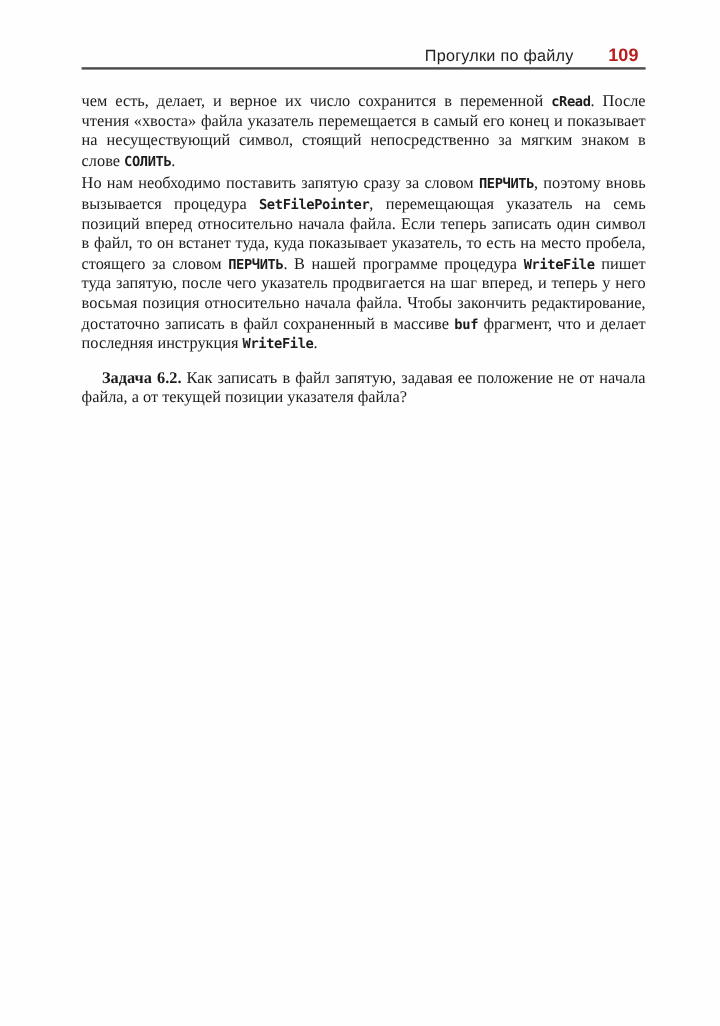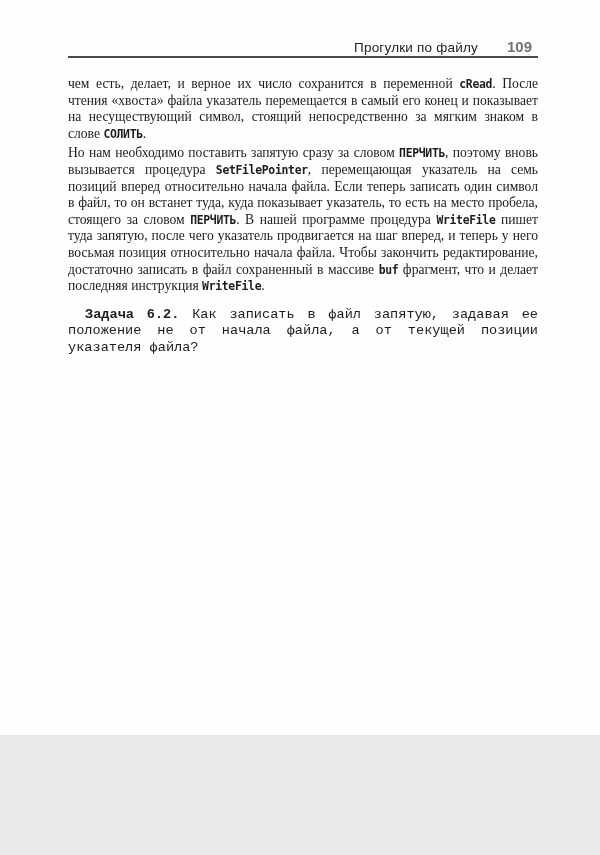--- a/index.html
+++ b/index.html
@@ -3,21 +3,21 @@
 <meta charset="utf-8">
 <style>
   html, body {
     margin: 0;
     padding: 0;
     background: #e9e9e9;
   }
   .page {
     position: relative;
     width: 600px;
-    height: 735px;
+    height: 855px;
     margin: 0 auto;
     background: #fefefe;
     color: #1c1c1c;
     overflow: hidden;
     box-sizing: border-box;
   }
   .header {
     position: absolute;
     top: 38px;
     left: 68px;
@@ -28,21 +28,21 @@
     font-family: "Liberation Sans", sans-serif;
   }
   .header-title {
     font-size: 13.5px;
     color: #222;
     letter-spacing: 0.2px;
   }
   .page-number {
     font-size: 15px;
     font-weight: bold;
-    color: #737373;
+    color: #b91c1c;
     margin-left: 29px;
     margin-right: 6px;
   }
   .rule {
     position: absolute;
     top: 56px;
     left: 68px;
     width: 470px;
     height: 0;
     border-top: 2px solid #4a4a4a;
@@ -56,21 +56,20 @@
     font-size: 13.6px;
     line-height: 16.6px;
     text-align: justify;
   }
   .body p {
     margin: 0 0 3px 0;
   }
   .body p.task {
     margin-top: 12px;
     text-indent: 17px;
-    font-family: Liberation Mono, monospace;
   }
   .mono {
     font-family: "DejaVu Sans Mono", "Liberation Mono", monospace;
     font-size: 0.84em;
     font-weight: 600;
     letter-spacing: -0.3px;
   }
   .bold {
     font-weight: bold;
   }

